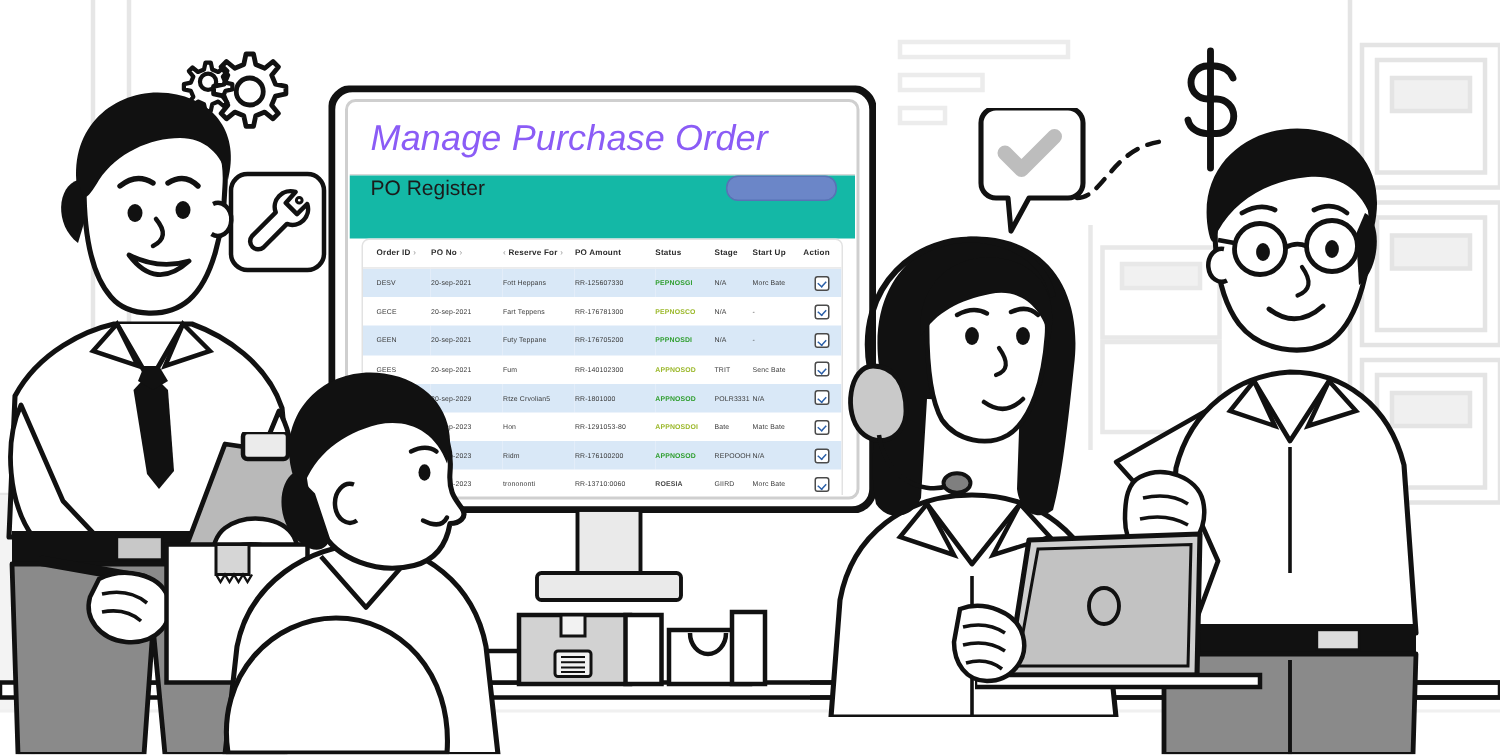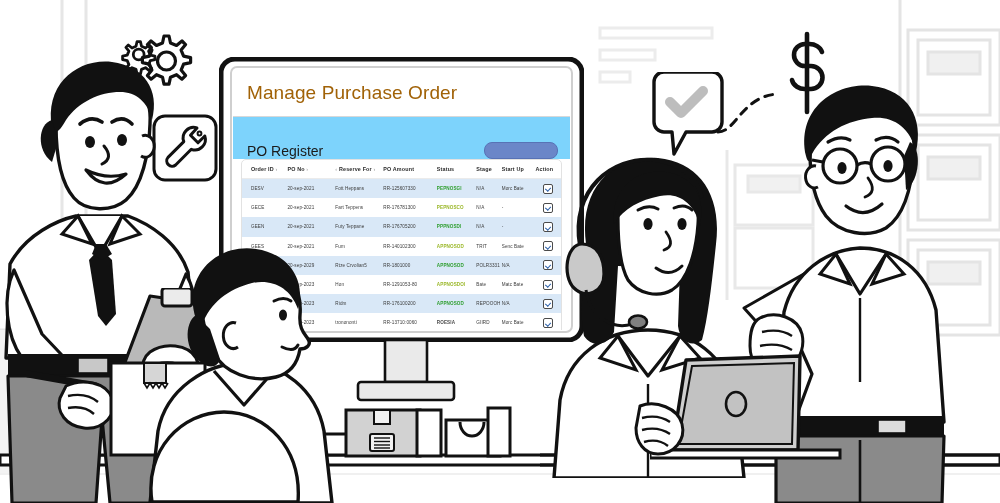--- a/index.html
+++ b/index.html
@@ -12,24 +12,24 @@
   #monitor{left:219px;top:57px;width:365px;height:285px;}
   #screen-ui{
     position:absolute;left:233px;top:69px;width:337px;height:261px;
     background:#ffffff;overflow:hidden;
     border-radius:3px;
   }
   .ui-title-bar{
     height:47px;display:flex;align-items:center;padding:0 14px;
     border-bottom:1px solid #d8d8d8;background:#fff;
   }
-  .ui-title{font-size:19px;color:#a16207;letter-spacing:.1px;}
+  .ui-title{font-size:24px;color:#8b5cf6;letter-spacing:.1px;font-style:italic;}
   .ui-sub-bar{
-    height:42px;display:flex;align-items:flex-end;justify-content:space-between;
-    padding:0 12px 0 14px;background:#7dd3fc;
+    height:42px;display:flex;align-items:flex-start;justify-content:space-between;
+    padding:0 12px 0 14px;background:#14b8a6;
   }
   .ui-sub-title{font-size:14px;color:#1b1b1b;font-weight:400;}
   .ui-pill{
     width:72px;height:15px;border-radius:8px;background:#6b86c8;border:1px solid #5872b5;
   }
   .tbl-card{
     margin:0 8px;border:1px solid #e2e2e2;border-radius:5px 5px 0 0;
     background:#fff;overflow:hidden;
   }
   table.po{border-collapse:collapse;width:100%;table-layout:fixed;}

